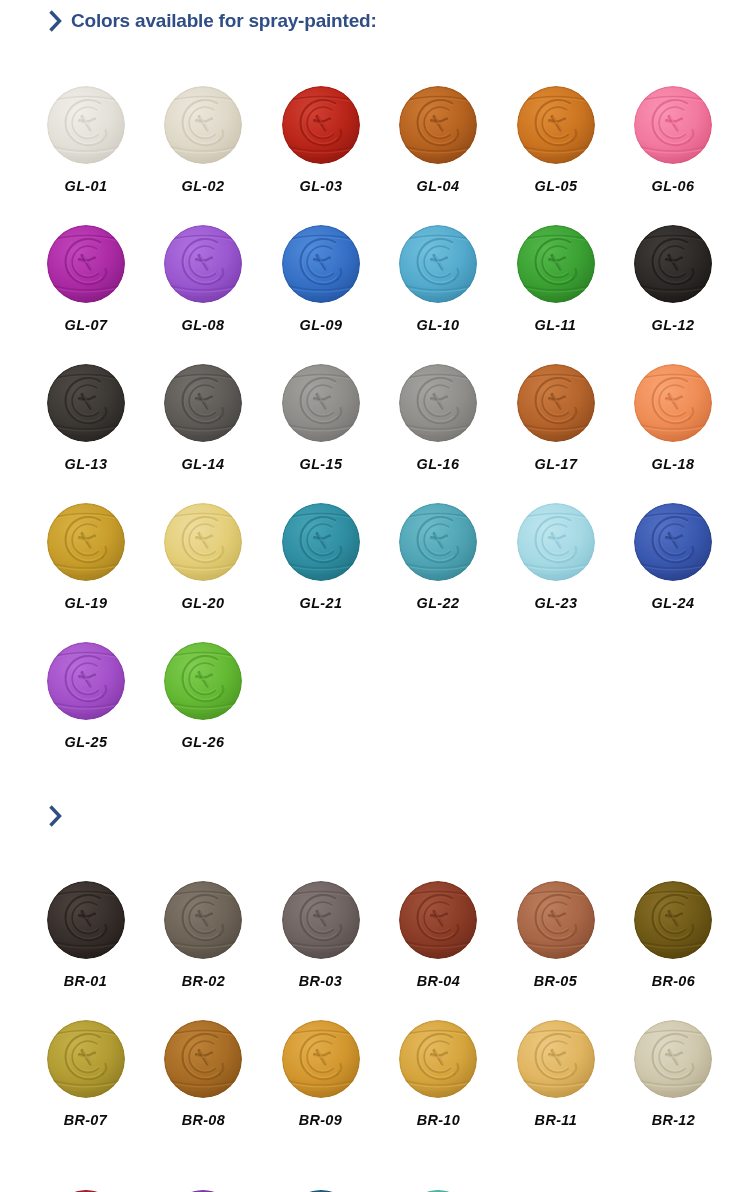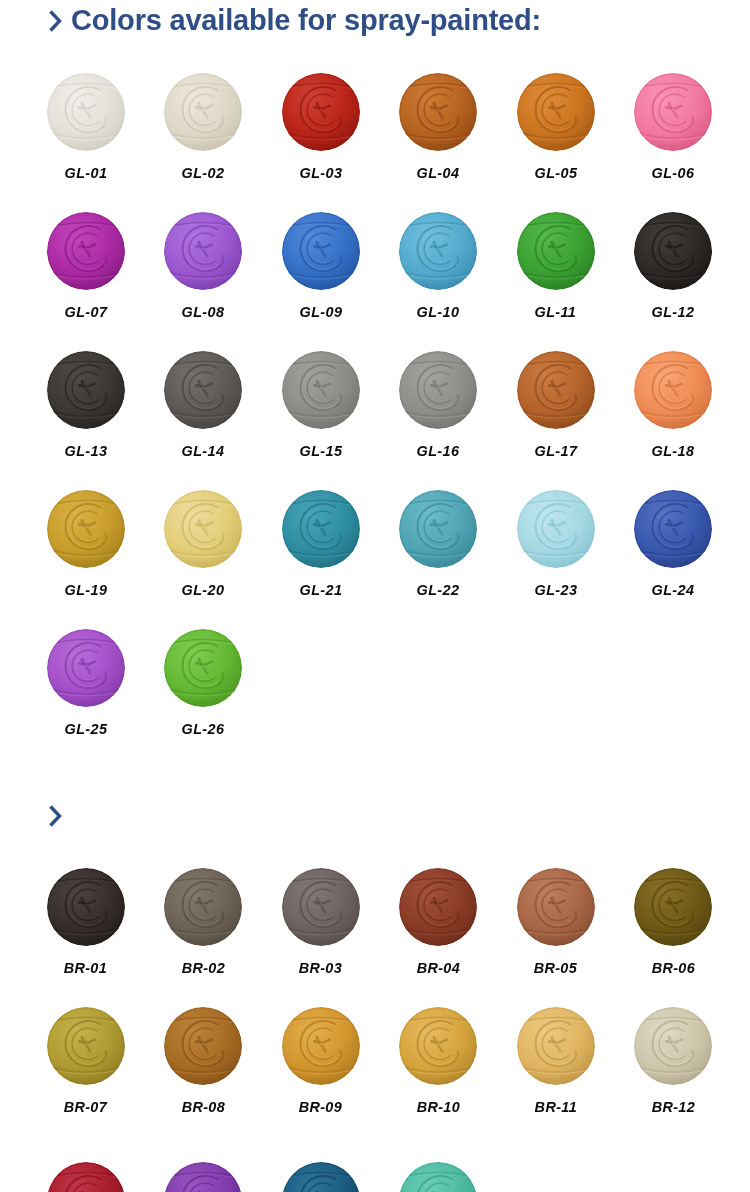--- a/index.html
+++ b/index.html
@@ -27,42 +27,42 @@
     height: 40px;
   }
   .chevron-icon {
     width: 13px; height: 22px;
     display: block;
     flex: 0 0 auto;
     margin-top: 2px;
   }
   .section-title {
     font-family: "Liberation Sans", sans-serif;
-    font-size: 29px;
+    font-size: 19px;
     font-weight: bold;
     letter-spacing: -0.2px;
     color: #2f4e85;
     white-space: nowrap;
     line-height: 1;
   }
 
   
   .swatch-grid {
     display: grid;
     grid-template-columns: repeat(6, 117.5px);
     padding-left: 27px;
     row-gap: 0px;
   }
   .swatch-cell {
     width: 117.5px;
     height: 139px;
     display: flex;
     flex-direction: column;
     align-items: center;
-    justify-content: center;
+    justify-content: flex-end;
     padding-top: 4px;
     box-sizing: border-box;
   }
   .swatch-disc {
     width: 78px;
     height: 78px;
     border-radius: 50%;
     position: relative;
     overflow: hidden;
     flex: 0 0 auto;

